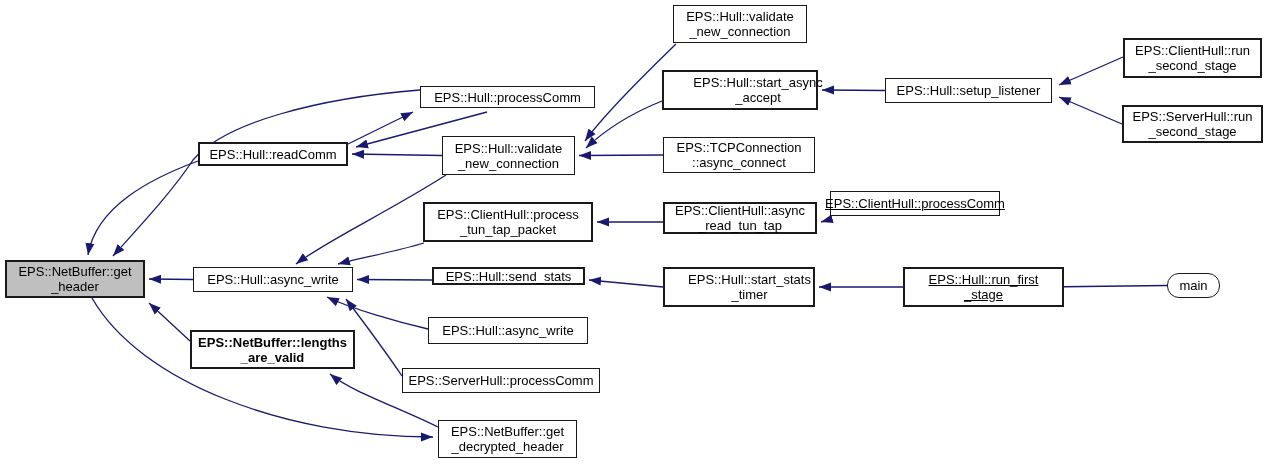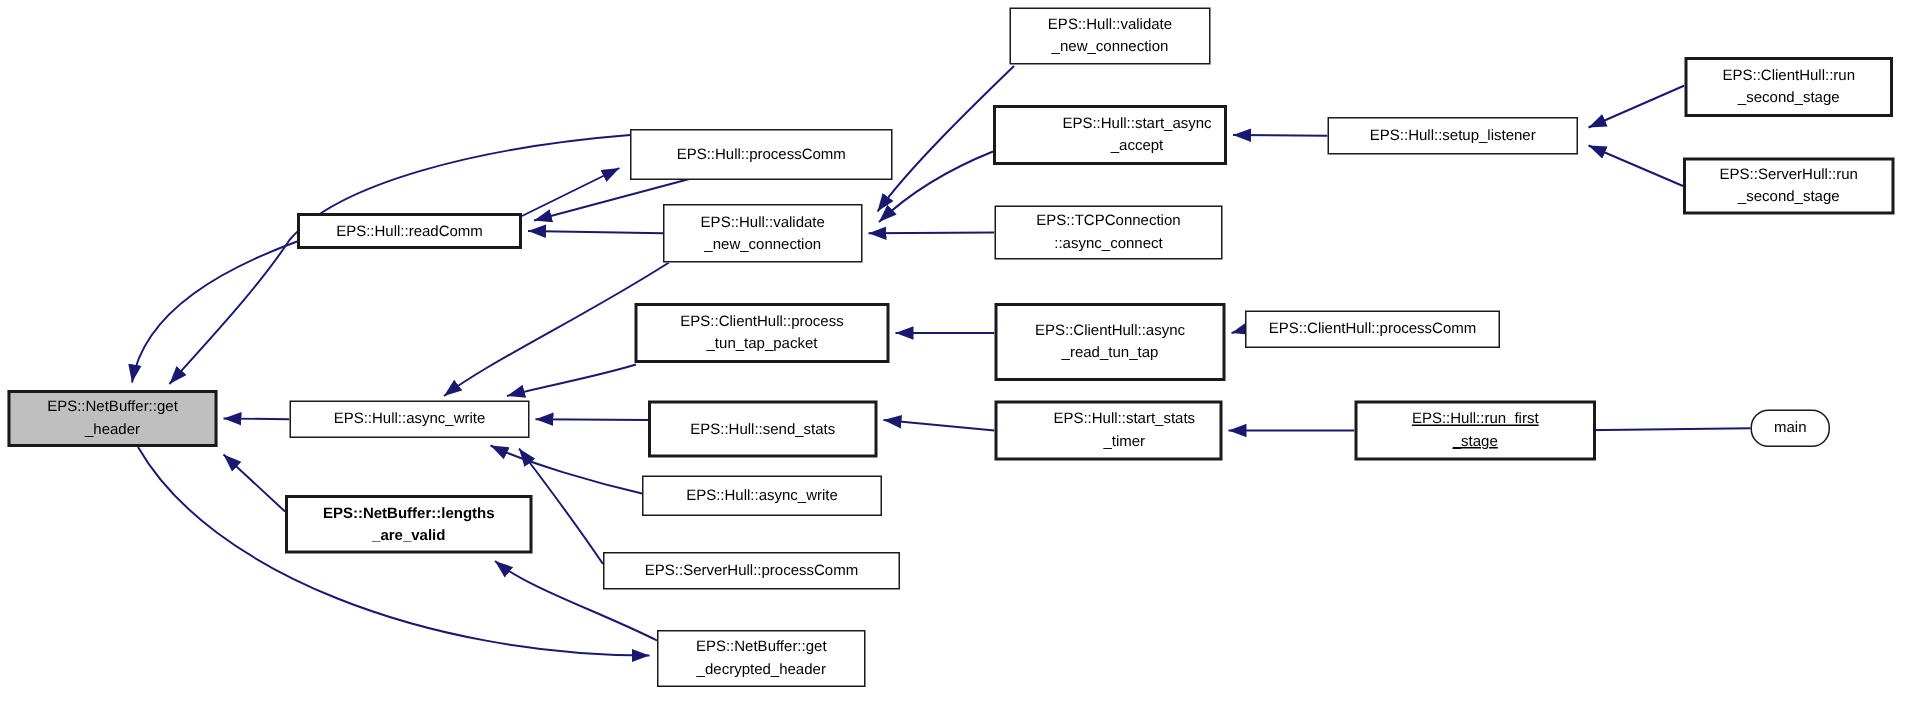--- a/index.html
+++ b/index.html
@@ -12,21 +12,21 @@
     background:var(--bg);
     font-family:"Liberation Sans","DejaVu Sans",sans-serif;
   }
   #edge-svg{position:absolute;left:0;top:0;z-index:1;}
   .edge{fill:none;stroke:var(--edge);stroke-width:1.3px;}
   .node{
     position:absolute; z-index:2; box-sizing:border-box;
     background:var(--node-fill);
     border:1px solid var(--node-border);
     display:flex; flex-direction:column; align-items:center; justify-content:center;
-    font-size:10px; line-height:15px; color:var(--text);
+    font-size:13px; line-height:15px; color:var(--text);
     white-space:nowrap; cursor:pointer;
   }
   .node.bold{border-width:2px;}
   .node.hl{background:var(--hl-fill); cursor:default;}
   .node span{display:block;}
 </style>
 </head>
 <body>
 
 <div class="canvas">
@@ -62,21 +62,21 @@
         <path d="M663,287 L589,280" class="edge" marker-end="url(#arrow)"></path>
         <path d="M903,287 L819,287" class="edge" marker-end="url(#arrow)"></path>
         <path d="M1167,285.5 L1042,287" class="edge" marker-end="url(#arrow)"></path>
       </g>
   </svg>
   <div id="node-layer">
       <div class="node bold hl" style="left: 5px; top: 260px; width: 140px; height: 38px;">
         <span>EPS::NetBuffer::get</span>
         <span>_header</span>
       </div>
-      <div class="node" style="left: 420px; top: 86px; width: 175px; height: 34px;">
+      <div class="node" style="left: 420px; top: 86px; width: 175px; height: 22px;">
         <span>EPS::Hull::processComm</span>
       </div>
       <div class="node bold" style="left: 198px; top: 142px; width: 150px; height: 24px;">
         <span>EPS::Hull::readComm</span>
       </div>
       <div class="node" style="left: 442px; top: 136px; width: 133px; height: 39px;">
         <span>EPS::Hull::validate</span>
         <span>_new_connection</span>
       </div>
       <div class="node" style="left: 673px; top: 5px; width: 134px; height: 38px;">
@@ -99,31 +99,31 @@
         <span>_second_stage</span>
       </div>
       <div class="node bold" style="left: 1122px; top: 105px; width: 141px; height: 38px;">
         <span>EPS::ServerHull::run</span>
         <span>_second_stage</span>
       </div>
       <div class="node bold" style="left: 423px; top: 202px; width: 170px; height: 40px;">
         <span>EPS::ClientHull::process</span>
         <span>_tun_tap_packet</span>
       </div>
-      <div class="node bold" style="left: 663px; top: 202px; width: 154px; height: 52px;">
+      <div class="node bold" style="left: 663px; top: 202px; width: 154px; height: 32px;">
         <span>EPS::ClientHull::async</span>
         <span>_read_tun_tap</span>
       </div>
-      <div class="node" style="left: 830px; top: 207px; width: 170px; height: 25px;">
+      <div class="node" style="left: 830px; top: 191px; width: 170px; height: 25px; text-decoration: underline;">
         <span>EPS::ClientHull::processComm</span>
       </div>
       <div class="node" style="left: 193px; top: 267px; width: 160px; height: 25px;">
         <span>EPS::Hull::async_write</span>
       </div>
-      <div class="node bold" style="left: 432px; top: 267px; width: 153px; height: 38px;">
+      <div class="node bold" style="left: 432px; top: 267px; width: 153px; height: 18px;">
         <span>EPS::Hull::send_stats</span>
       </div>
       <div class="node" style="left: 428px; top: 317px; width: 160px; height: 27px;">
         <span>EPS::Hull::async_write</span>
       </div>
       <div class="node" style="left: 402px; top: 368px; width: 198px; height: 25px;">
         <span>EPS::ServerHull::processComm</span>
       </div>
       <div class="node bold" style="left: 663px; top: 267px; width: 152px; height: 40px; padding-left: 21px;">
         <span>EPS::Hull::start_stats</span>

